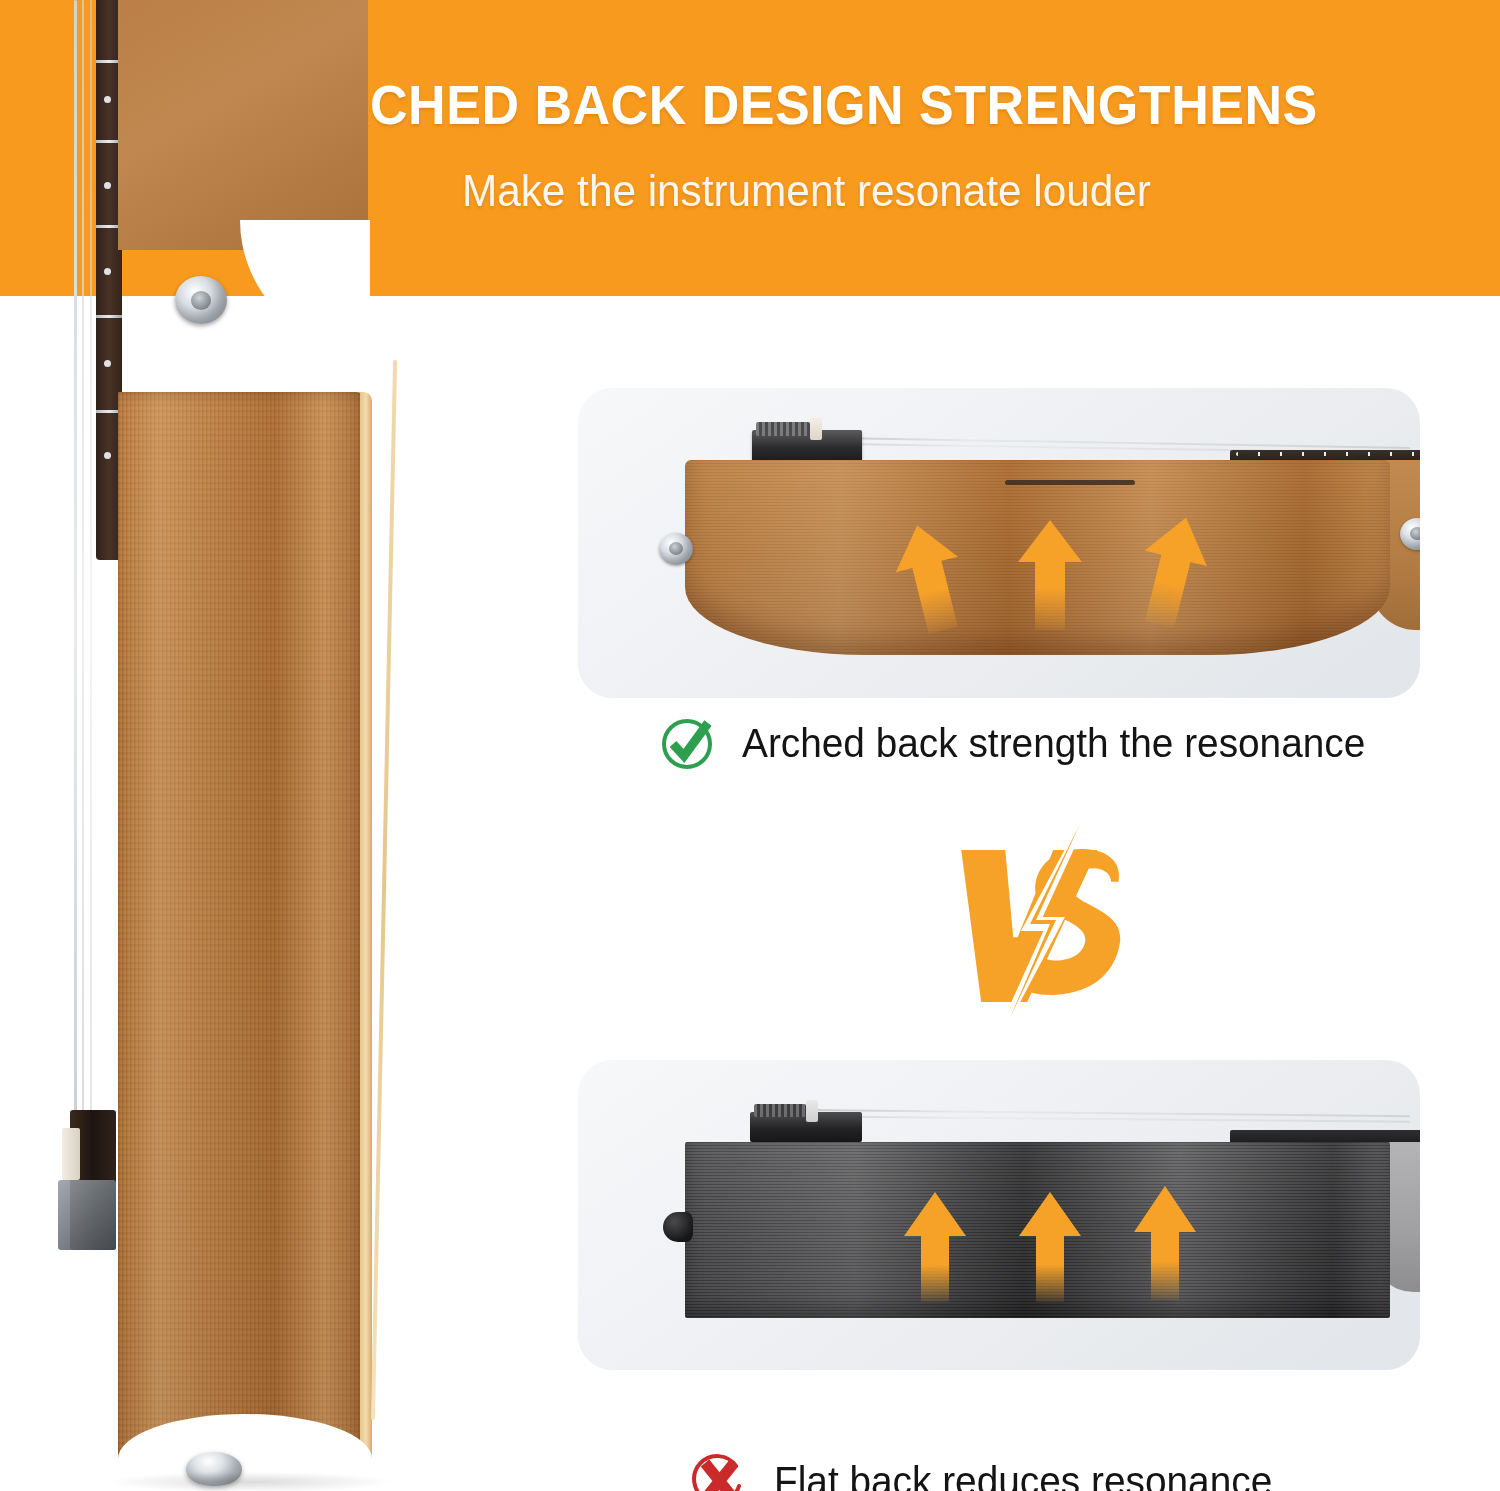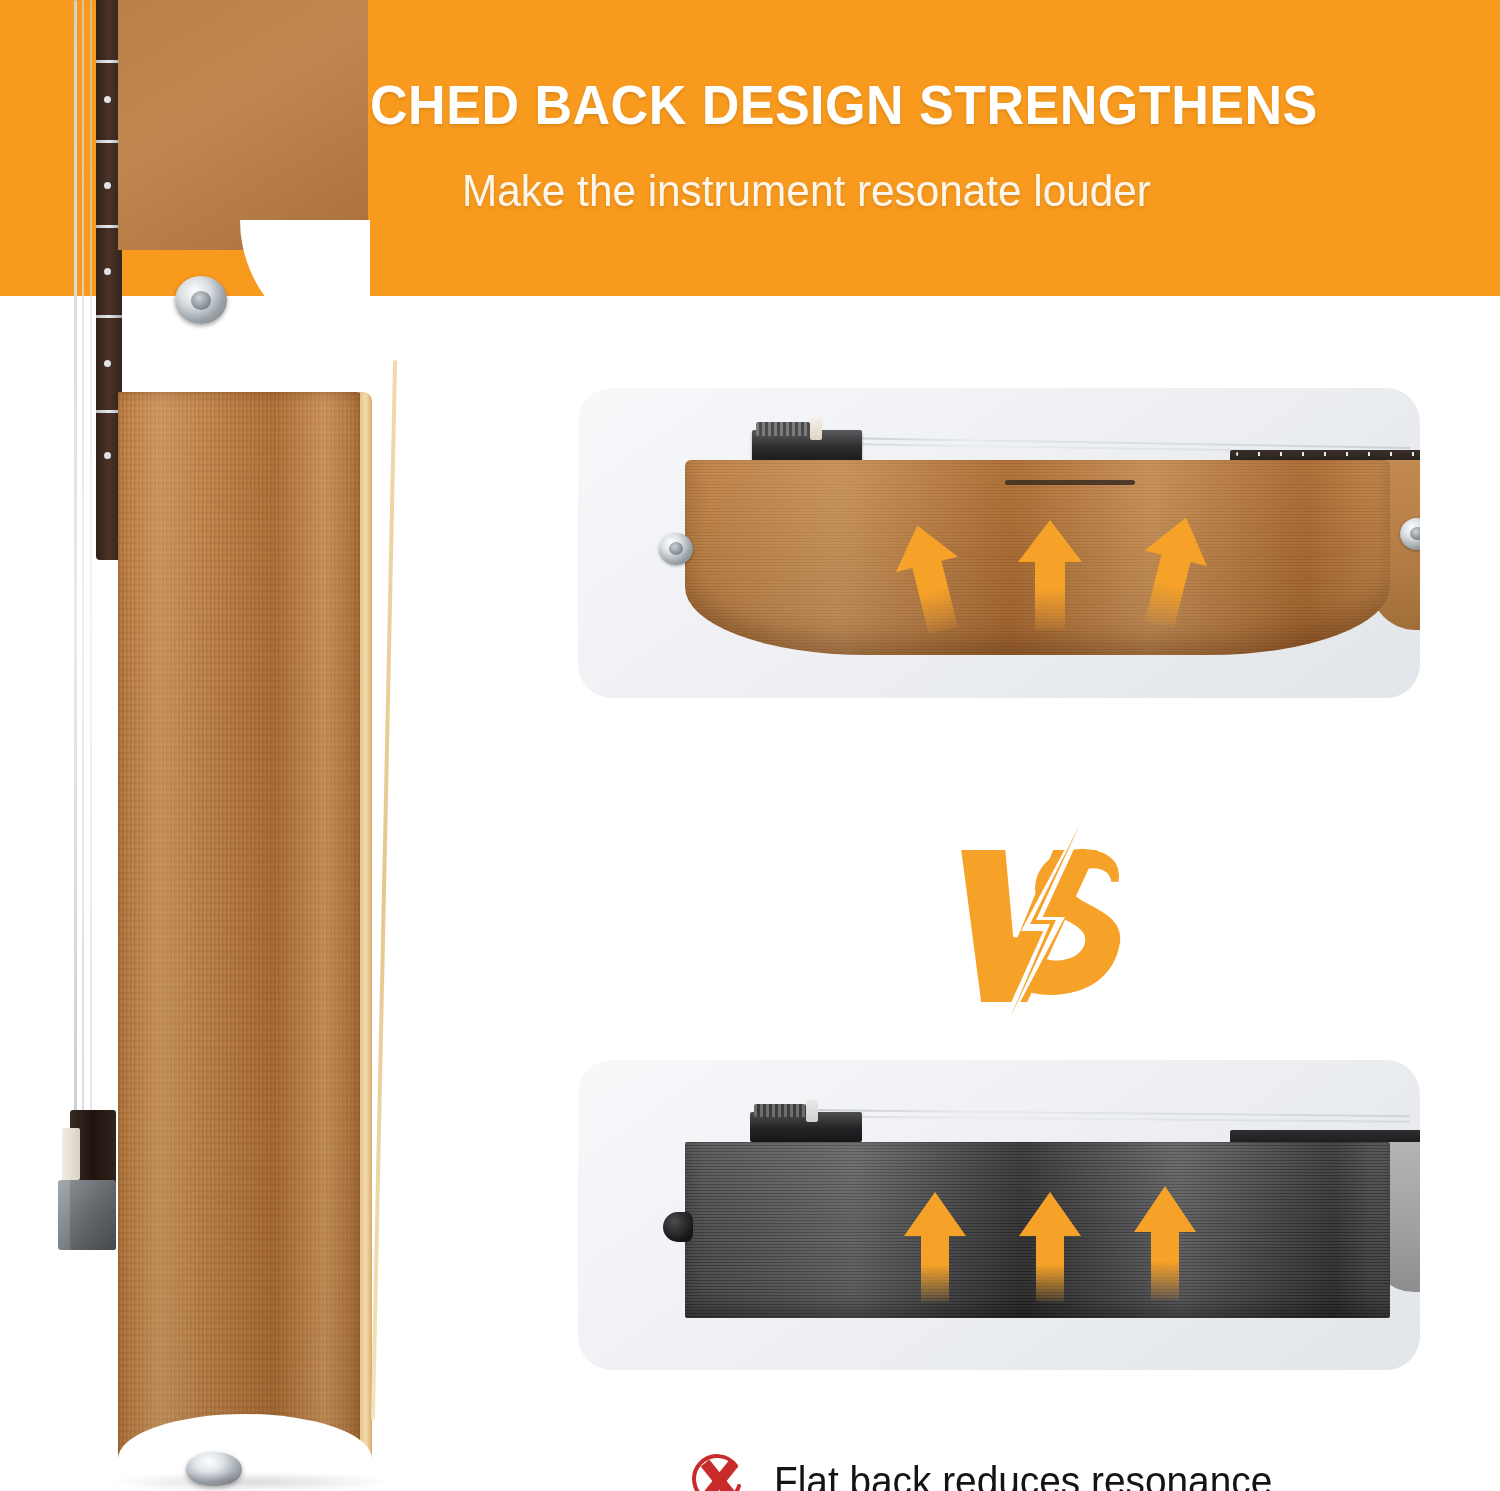--- a/index.html
+++ b/index.html
@@ -411,20 +411,27 @@
           </linearGradient>
         </defs>
         <g transform="rotate(14 48 58)">
           <path d="M48 4 L80 46 L63 46 L63 114 L33 114 L33 46 L16 46 Z" fill="url(#ag3)"></path>
         </g>
       </svg>
 
     </div>
   </div>
 
+  <div class="label-row label-pos-top">
+    <svg width="58" height="58" viewBox="0 0 58 58">
+      <circle cx="29" cy="30" r="23" fill="none" stroke="#2E9E4F" stroke-width="4"></circle>
+      <path d="M15 30 L26 42 L50 9" fill="none" stroke="#2E9E4F" stroke-width="9" stroke-linecap="butt" stroke-linejoin="miter"></path>
+    </svg>
+    <span class="label-text">Arched back strength the resonance</span>
+  </div>
 
   <div class="vs-wrap">
     <svg width="240" height="210" viewBox="0 0 240 210">
 
       <path d="M18 30 L62 30 L86 126 L110 30 L154 30 L108 182 L62 182 Z" fill="#F6A128" transform="skewX(-9) translate(18,0)"></path>
 
       <path d="M196 58 C196 34 174 24 150 24 C124 24 106 38 106 60
                C106 96 170 96 170 120 C170 134 156 140 142 140
                C126 140 114 132 112 116 L74 116
                C76 158 106 176 142 176 C180 176 208 158 208 122

